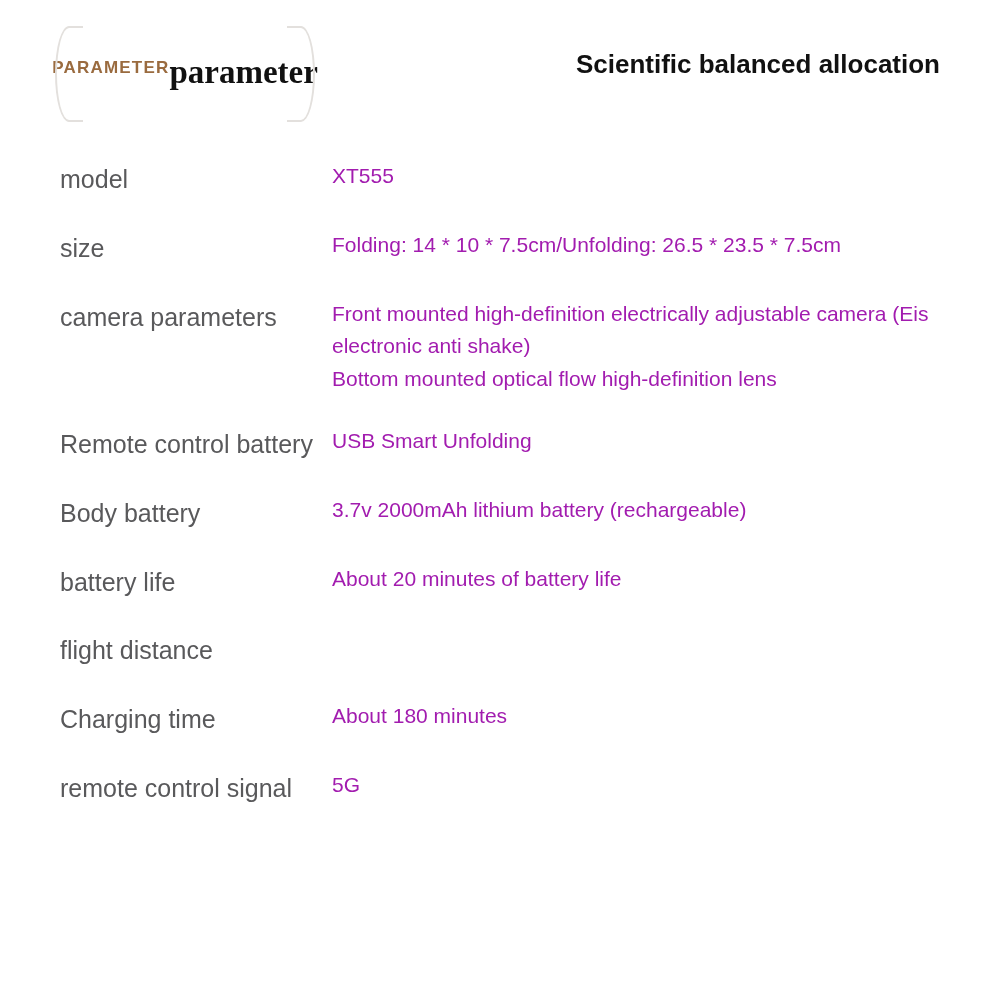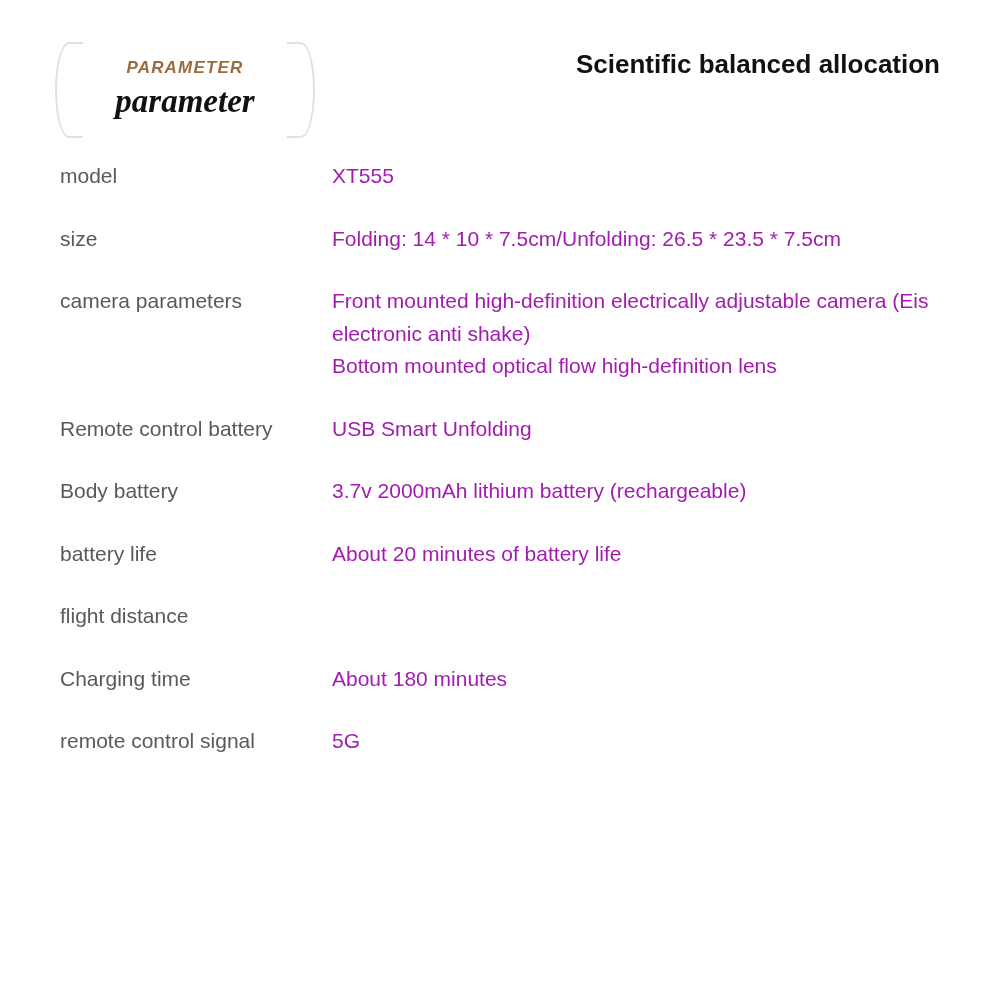--- a/index.html
+++ b/index.html
@@ -21,28 +21,27 @@
   }
 
   
   .header {
     position: relative;
     height: 150px;
   }
   .badge {
     position: absolute;
     left: 55px;
-    top: 40px;
+    top: 24px;
     width: 260px;
     height: 96px;
     display: flex;
-    flex-direction: column;
+    flex-direction: row;
     align-items: center;
     justify-content: center;
-    font-style: italic;
   }
   .badge .bracket {
     position: absolute;
     top: 2px;
     width: 26px;
     height: 92px;
     border: 2px solid #e3e0dd;
     border-radius: 50% / 50%;
   }
   .badge .bracket.left {
@@ -95,21 +94,21 @@
   }
   .spec-row {
     display: flex;
     align-items: flex-start;
     margin-bottom: 30px;
   }
   .spec-label {
     width: 272px;
     flex: none;
     color: #59595b;
-    font-size: 21px;
+    font-size: 25px;
     line-height: 1.55;
     padding-right: 8px;
     box-sizing: border-box;
   }
   .spec-value {
     flex: 1;
     color: #a21caf;
     font-size: 21px;
     line-height: 1.55;
     white-space: pre-line;

